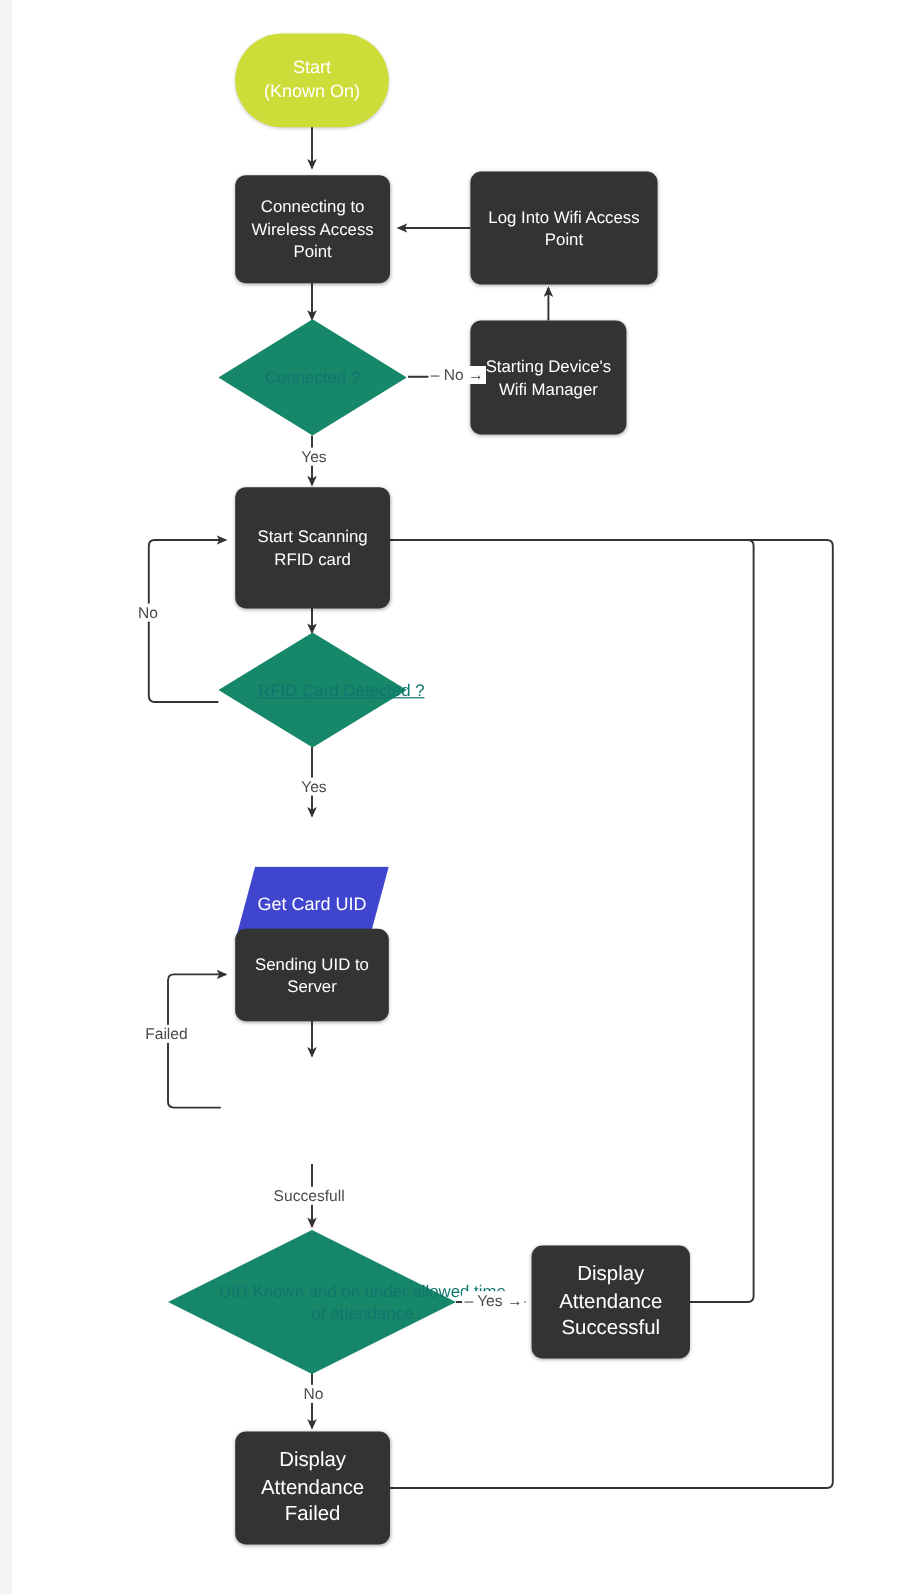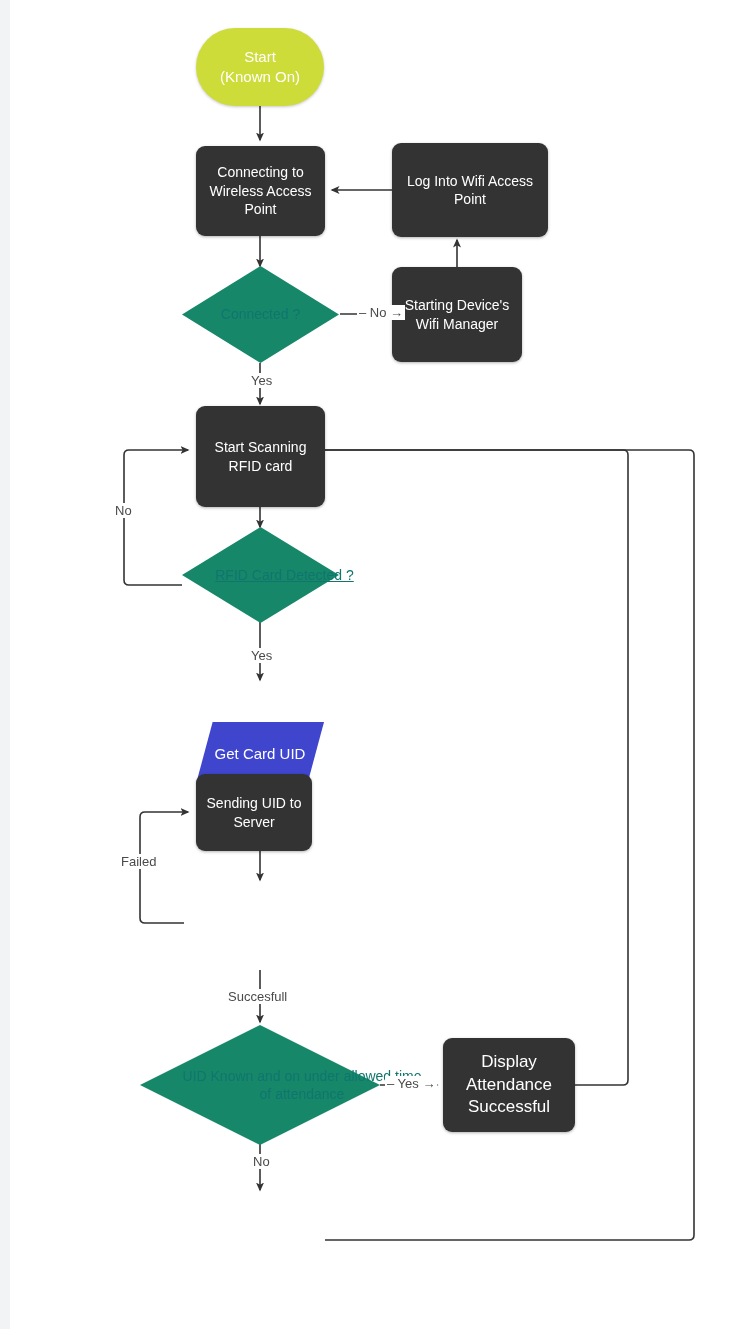--- a/index.html
+++ b/index.html
@@ -179,34 +179,37 @@
   <div class="decision-wrap" style="left:182px; top:527px; width:157px; height:96px;">
     <div class="decision-shape"></div>
     <div class="decision-label f14" style="padding:0 24px;text-decoration:underline;">RFID Card Detected ?</div>
   </div>
 
   <div class="io-wrap" style="left:196px; top:686px; width:128px; height:62px;">
     <div class="io-shape"></div>
     <div class="io-label f15">Get Card UID</div>
   </div>
 
-  <div class="node proc f14" style="left:196px; top:774px; width:116px; height:77px; padding:0 8px;">
+  <div class="node proc f14" style="left:196px; top:774px; width:128px; height:77px; padding:0 8px;">
     <span>Sending UID to Server</span>
   </div>
 
 
   <div class="decision-wrap" style="left:140px; top:1025px; width:240px; height:120px;">
     <div class="decision-shape"></div>
     <div class="decision-label f14" style="padding:0 42px;">UID Known and on under allowed time of attendance</div>
   </div>
 
   <div class="node proc f11" style="left:443px; top:1038px; width:132px; height:94px; padding:0 10px;">
     <span>Display Attendance Successful</span>
   </div>
 
+  <div class="node proc f11" style="left:196px; top:1193px; width:129px; height:94px; padding:0 10px;">
+    <span>Display Attendance Failed</span>
+  </div>
 
   <div class="edge-label f13" style="left:344px; top:305px;margin-left:13px;">– No →</div>
 
   <div class="edge-label f13" style="left:249px; top:373px;">Yes</div>
 
   <div class="edge-label f13" style="left:113px; top:503px;">No</div>
 
   <div class="edge-label f13" style="left:249px; top:648px;">Yes</div>
 
   <div class="edge-label f13" style="left:119px; top:854px;">Failed</div>

